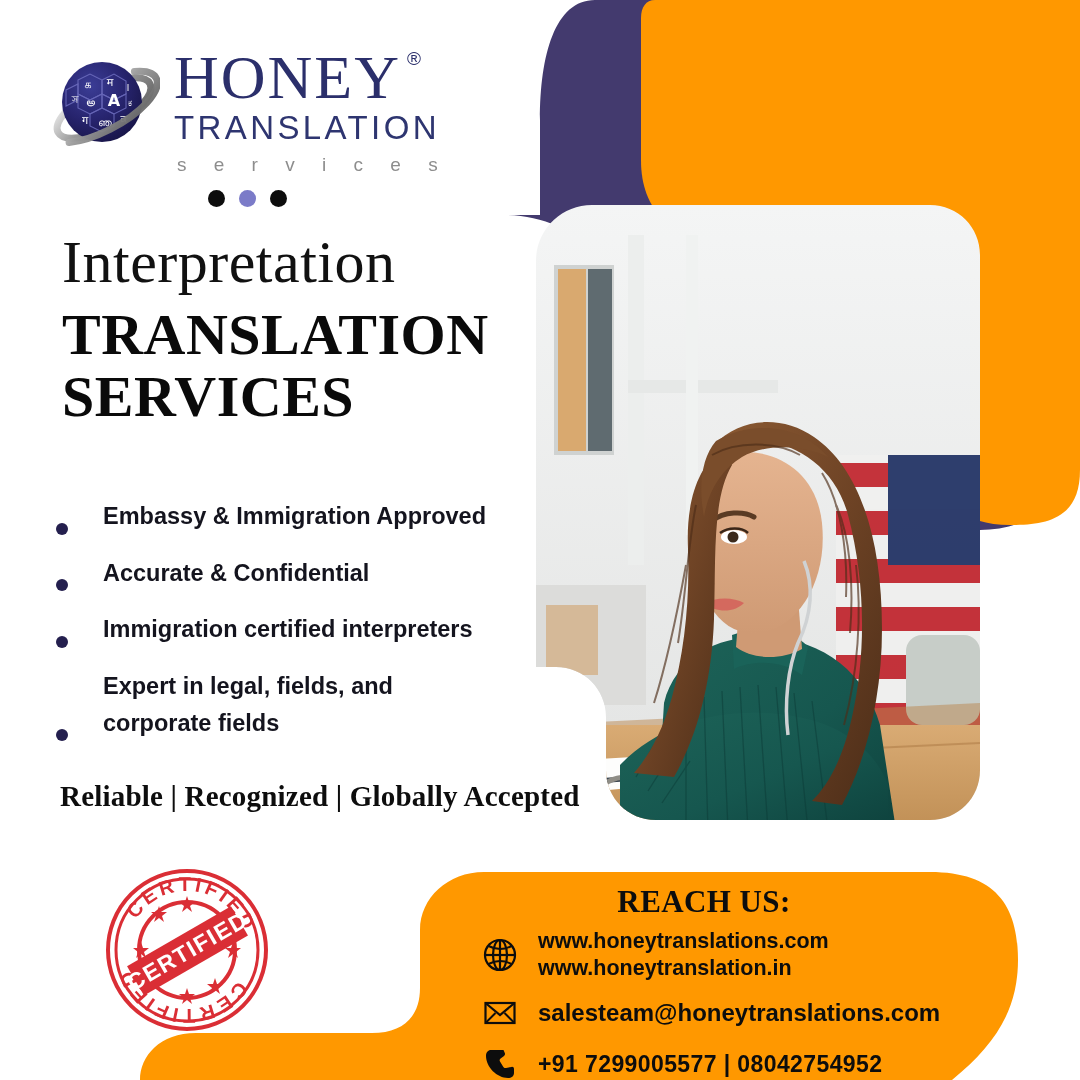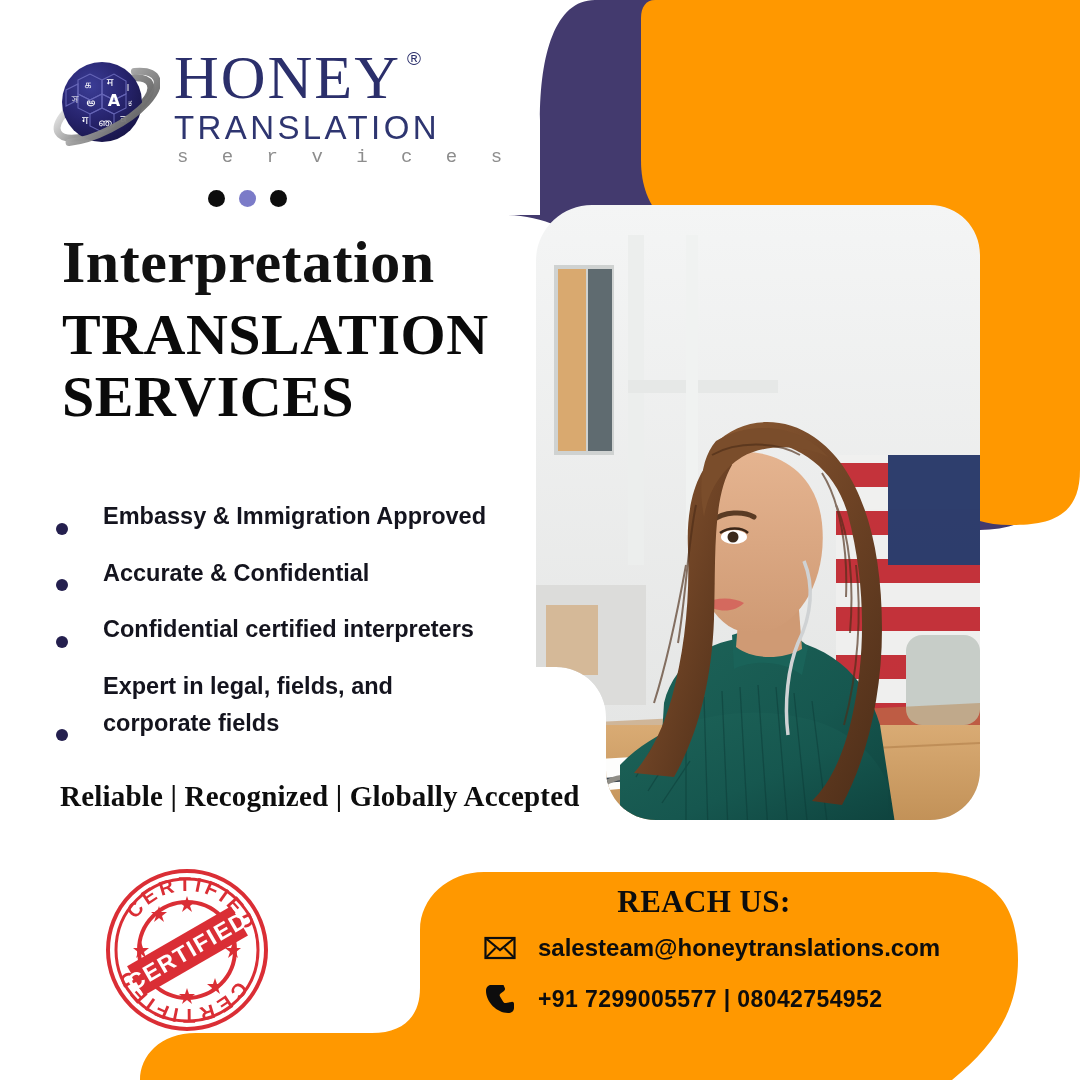--- a/index.html
+++ b/index.html
@@ -26,32 +26,32 @@
   .logo-reg{
     font-size:19px;vertical-align:super;position:absolute;top:2px;right:-22px;
     font-family:"Liberation Sans", sans-serif;color:#2b2f6b;
   }
   .logo-translation{
     font-family:"Liberation Sans", sans-serif;
     font-size:33px;letter-spacing:3.4px;color:#2e3570;font-weight:400;
     margin-top:4px;line-height:1.05;
   }
   .logo-services{
-    font-family:Liberation Mono, monospace;
+    font-family:Liberation Sans, sans-serif;
     font-size:19px;letter-spacing:11px;color:#8d8d8d;font-weight:400;
-    margin-top:0;padding-left:3px;
+    margin-top:8px;padding-left:3px;
   }
   .dots{position:absolute;left:208px;top:190px;display:flex;gap:14px;align-items:center;}
   .dot{width:17px;height:17px;border-radius:50%;}
 
   
   .headline{position:absolute;left:62px;top:232px;}
   .h-script{
     font-family:"Liberation Serif", serif;
-    font-size:60px;line-height:1.0;color:#111;font-weight:700;
+    font-size:60px;line-height:1.0;color:#111;font-weight:400;
     letter-spacing:0.5px;
   }
   .h-bold{
     font-family:"Liberation Serif", serif;
     font-weight:700;font-size:58px;line-height:1.14;color:#0a0a0a;
     letter-spacing:0.5px;margin-top:10px;text-transform:uppercase;
   }
 
   
   .bullets{position:absolute;left:56px;top:498px;width:470px;}
@@ -208,21 +208,21 @@
     <div class="bullet-row">
       <span class="bullet-dot"></span>
       <span class="bullet-text">Embassy &amp; Immigration Approved</span>
     </div>
     <div class="bullet-row">
       <span class="bullet-dot"></span>
       <span class="bullet-text">Accurate &amp; Confidential</span>
     </div>
     <div class="bullet-row">
       <span class="bullet-dot"></span>
-      <span class="bullet-text">Confidential certified interpreters</span>
+      <span class="bullet-text">Immigration certified interpreters</span>
     </div>
     <div class="bullet-row">
       <span class="bullet-dot"></span>
       <span class="bullet-text" style="max-width:340px">Expert in legal, fields, and corporate fields</span>
     </div>
   </div>
 
   <div class="tagline">Reliable  |  Recognized  |  Globally Accepted</div>
 
   <div class="photo">
@@ -392,20 +392,36 @@
         </g>
       </g>
     </svg>
   </div>
 
   <div class="contact">
     <div class="reach-title">REACH US:</div>
 
     <div class="rows">
 
+      <div class="c-row web">
+        <span class="c-ico">
+          <svg width="36" height="36" viewBox="0 0 36 36">
+            <circle cx="18" cy="18" r="15" fill="none" stroke="#0d0d0d" stroke-width="2.2"></circle>
+            <ellipse cx="18" cy="18" rx="7" ry="15" fill="none" stroke="#0d0d0d" stroke-width="2.2"></ellipse>
+            <line x1="3" y1="18" x2="33" y2="18" stroke="#0d0d0d" stroke-width="2.2"></line>
+            <line x1="18" y1="3" x2="18" y2="33" stroke="#0d0d0d" stroke-width="2.2"></line>
+            <path d="M6.5,9 Q18,15 29.5,9" fill="none" stroke="#0d0d0d" stroke-width="2"></path>
+            <path d="M6.5,27 Q18,21 29.5,27" fill="none" stroke="#0d0d0d" stroke-width="2"></path>
+          </svg>
+        </span>
+        <span class="c-txt">
+          <span>www.honeytranslations.com</span><br>
+          <span>www.honeytranslation.in</span>
+        </span>
+      </div>
 
       <div class="c-row">
         <span class="c-ico">
           <svg width="34" height="34" viewBox="0 0 34 34">
             <rect x="2.5" y="7" width="29" height="20" fill="none" stroke="#0d0d0d" stroke-width="2.2"></rect>
             <path d="M2.5,7 L17,19 L31.5,7" fill="none" stroke="#0d0d0d" stroke-width="2.2"></path>
             <path d="M2.5,27 L12.5,17 M31.5,27 L21.5,17" fill="none" stroke="#0d0d0d" stroke-width="2"></path>
           </svg>
         </span>
         <span class="c-txt">salesteam@honeytranslations.com</span>

